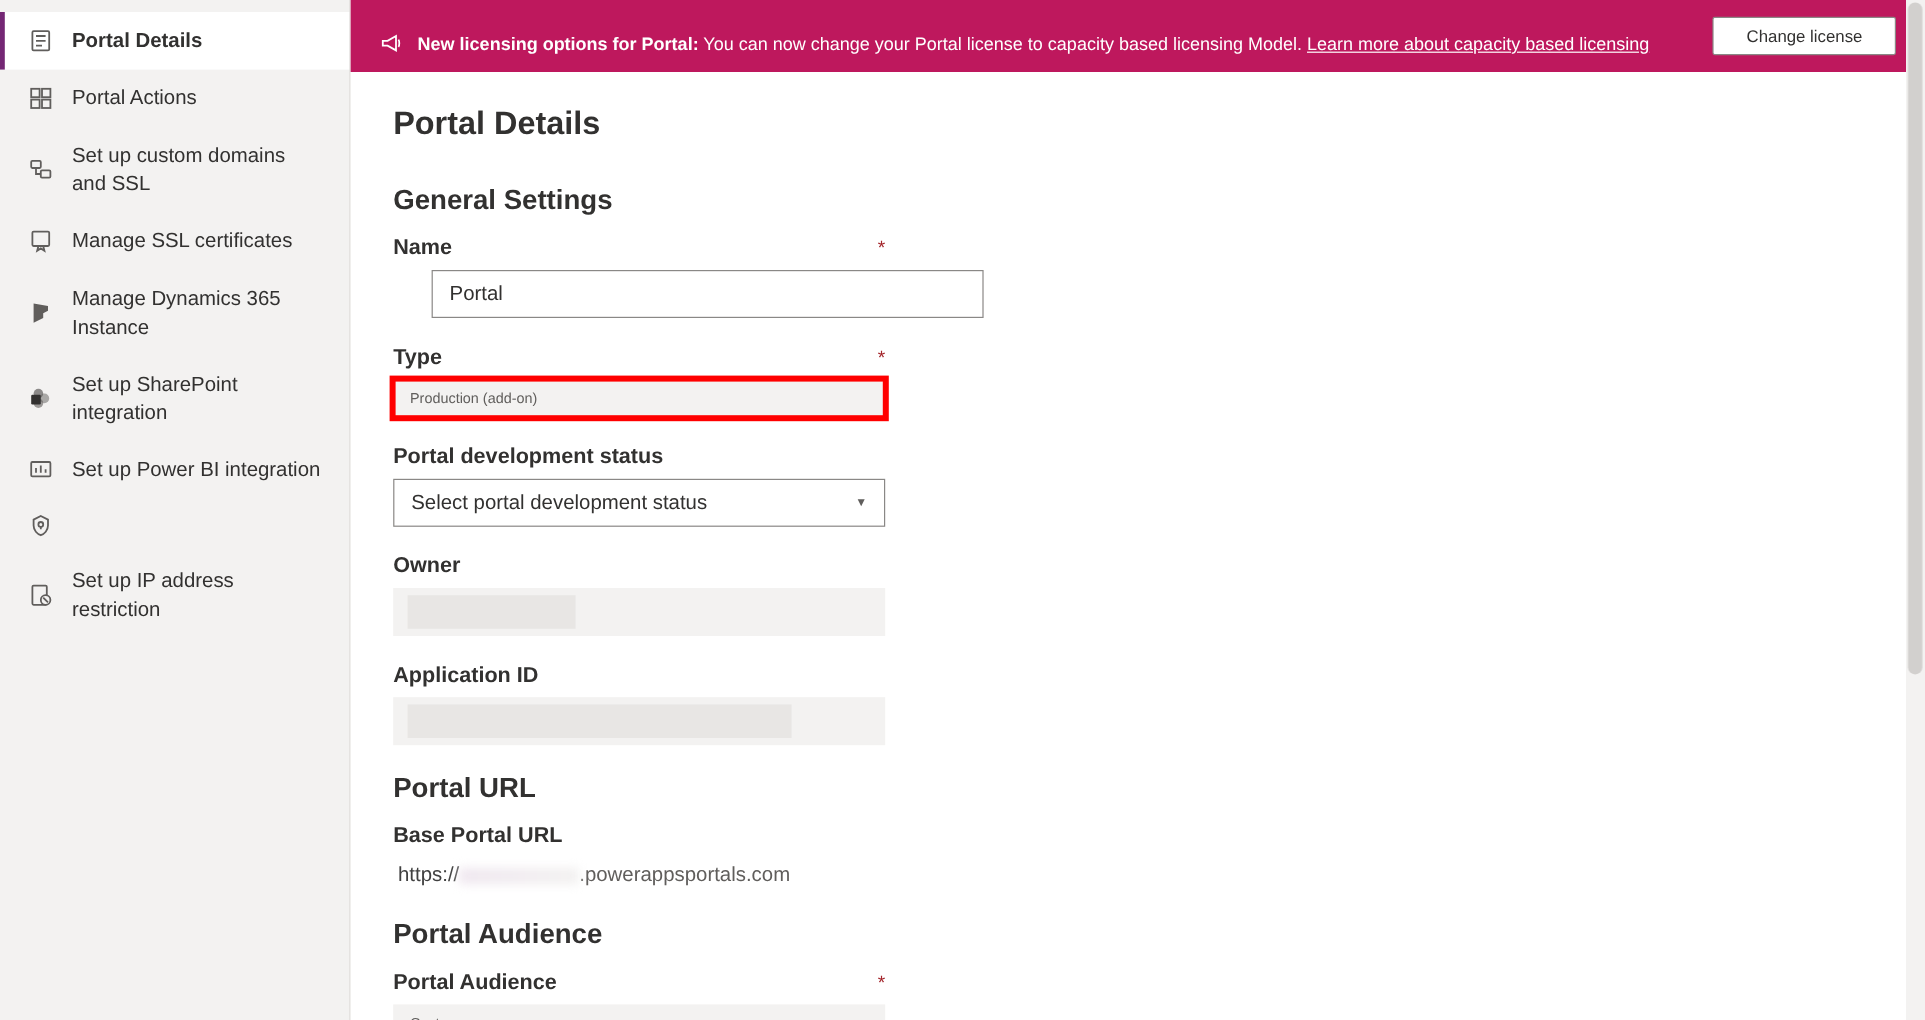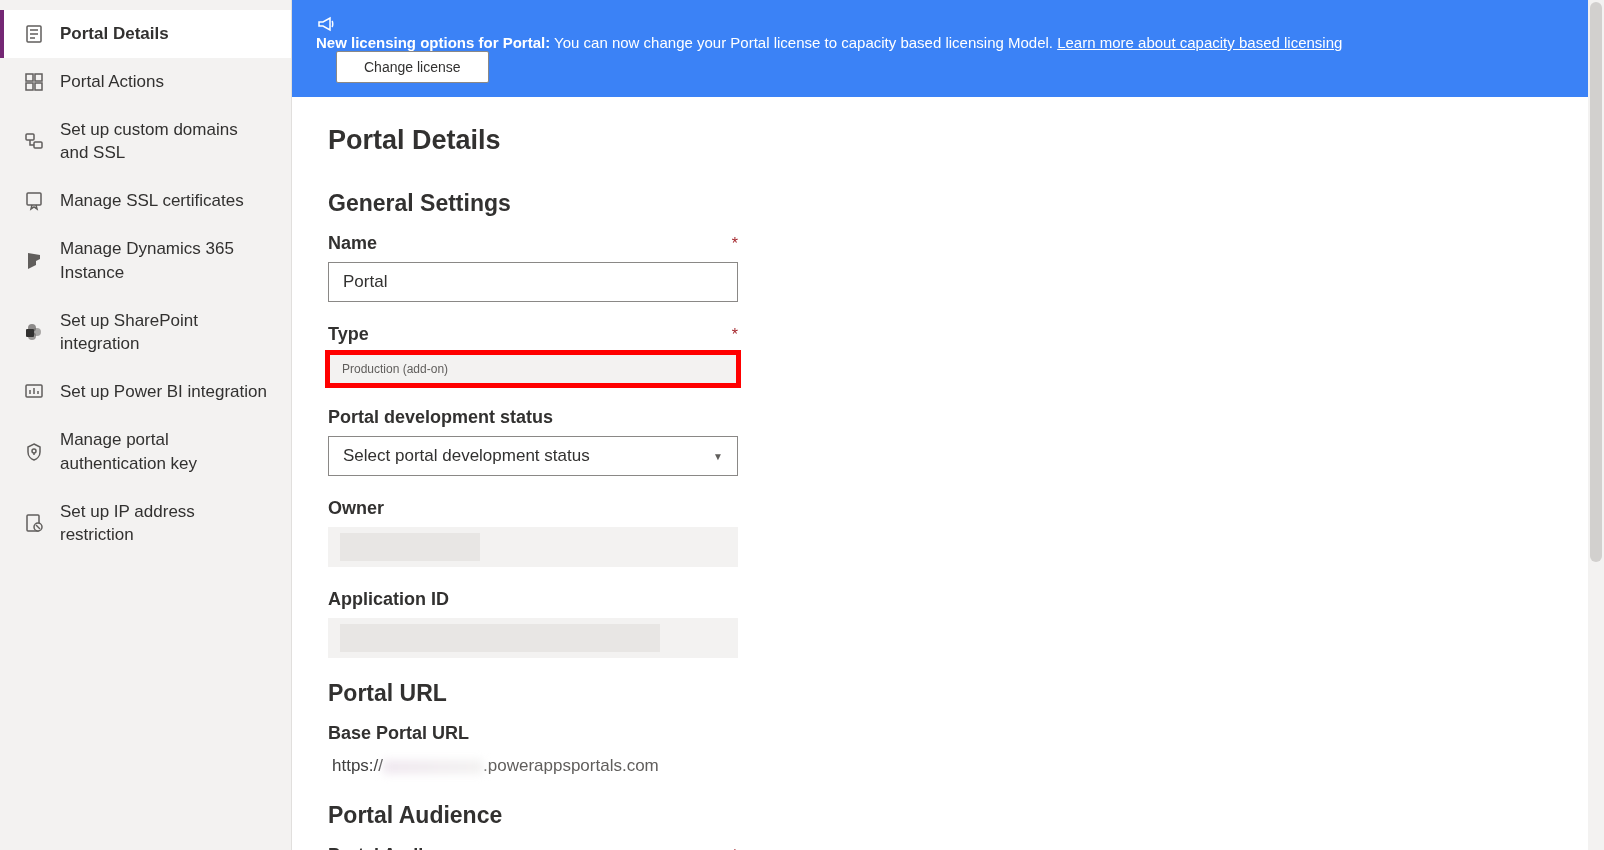--- a/index.html
+++ b/index.html
@@ -57,27 +57,26 @@
     .sidebar-label {
       flex: 1;
     }
     .main {
       flex: 1;
       display: flex;
       flex-direction: column;
       overflow: hidden;
     }
     .banner {
-      background: #3b82f6;
+      background: #be185d;
       color: #fff;
       padding: 14px 24px;
       display: flex;
-      align-items: flex-start;
+      align-items: flex-end;
       font-size: 15px;
-      flex-direction: column;
     }
     .banner-icon {
       width: 20px;
       height: 20px;
       margin-right: 12px;
       flex-shrink: 0;
     }
     .banner-text {
       flex: 1;
     }
@@ -128,26 +127,27 @@
       font-size: 18px;
       font-weight: 600;
       color: #323130;
     }
     .required {
       color: #a4262c;
       margin-left: auto;
       font-size: 16px;
     }
     .text-input {
-      width: 410px;
+      width: 460px;
       padding: 9px 14px;
       font-size: 17px;
       border: 1px solid #8a8886;
       background: #fff;
       color: #323130;
+      margin-left: 32px;
     }
     .readonly-box {
       width: 410px;
       padding: 9px 14px;
       font-size: 12px;
       background: #f3f2f1;
       color: #605e5c;
       border: none;
     }
     .highlighted {
@@ -311,21 +311,20 @@
 
 
     <div class="sidebar-item">
       <span class="sidebar-icon">
         <svg viewBox="0 0 20 20" fill="none" stroke="currentColor" stroke-width="1.5">
             <path d="M10 2 L16 5 L16 10 C16 14 13 17 10 18 C7 17 4 14 4 10 L4 5 Z"></path>
             <circle cx="10" cy="9" r="2"></circle>
             <line x1="10" y1="11" x2="10" y2="13"></line>
           </svg>
       </span>
-      <span class="sidebar-label">Manage portal authentication key</span>
     </div>
 
     <div class="sidebar-item">
       <span class="sidebar-icon">
         <svg viewBox="0 0 20 20" fill="none" stroke="currentColor" stroke-width="1.5">
             <rect x="3" y="2" width="12" height="16" rx="1"></rect>
             <circle cx="14" cy="14" r="4" fill="#f3f2f1"></circle>
             <line x1="12" y1="12" x2="16" y2="16"></line>
           </svg>
       </span>

